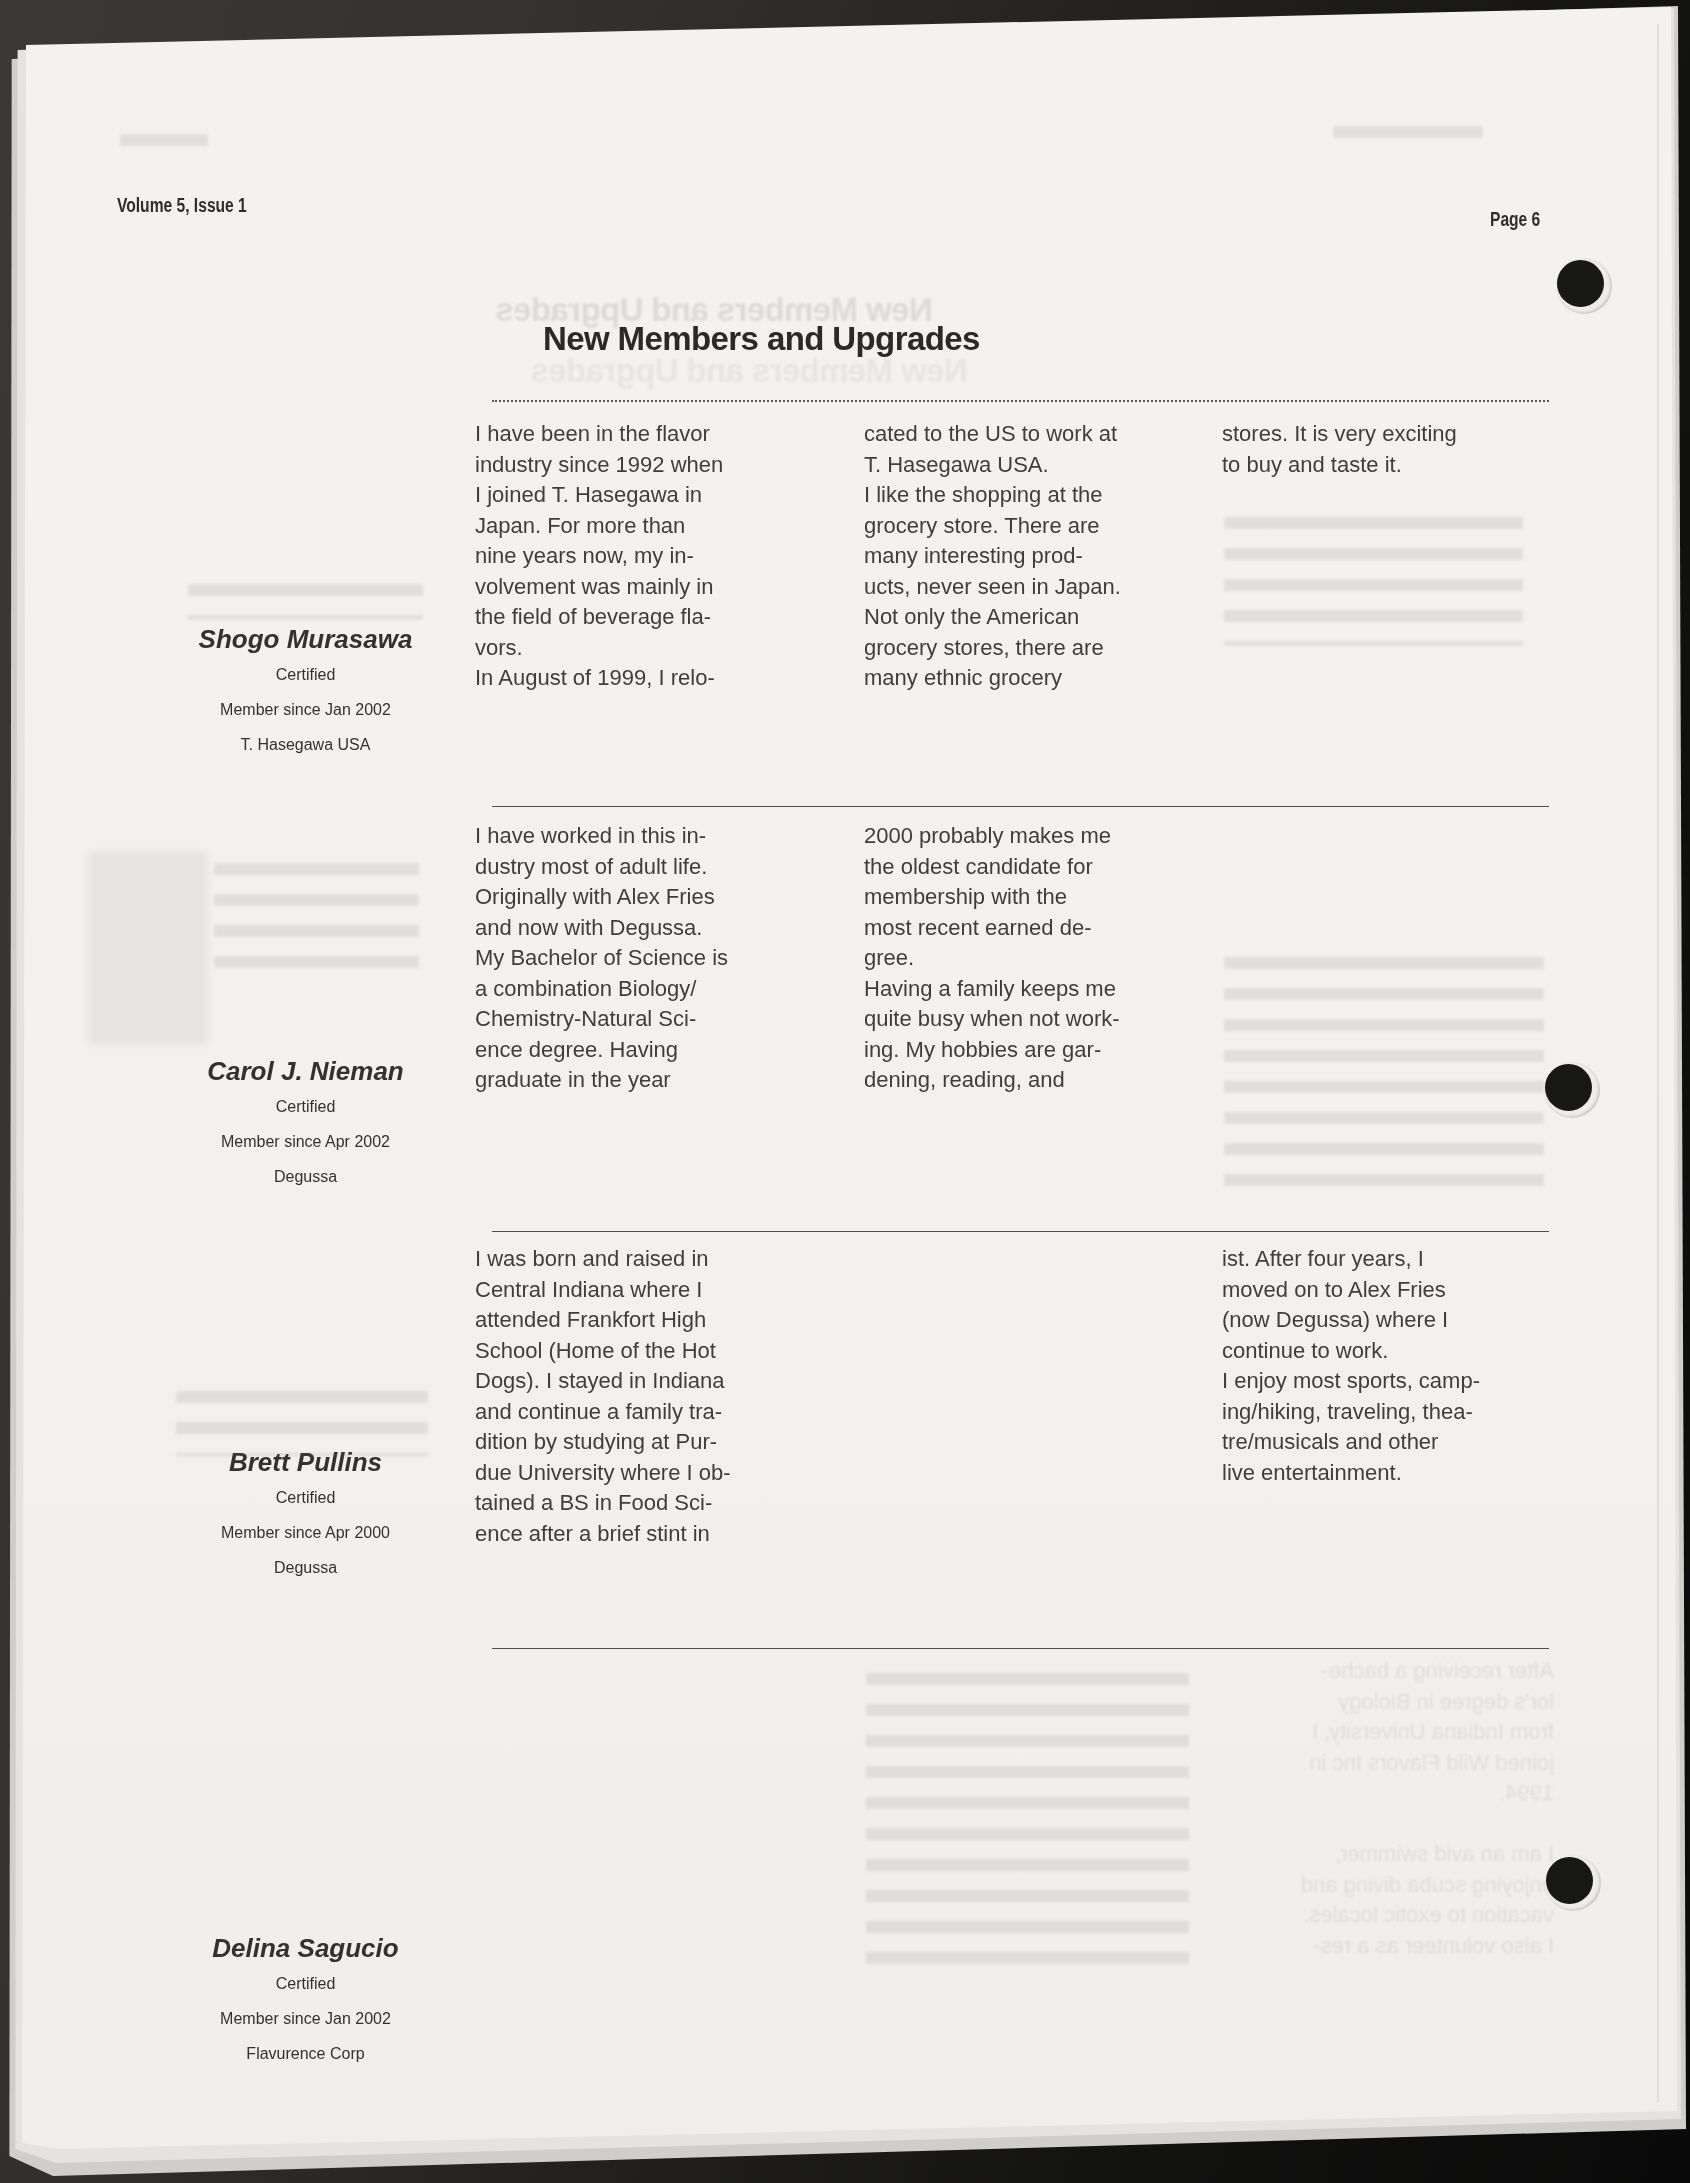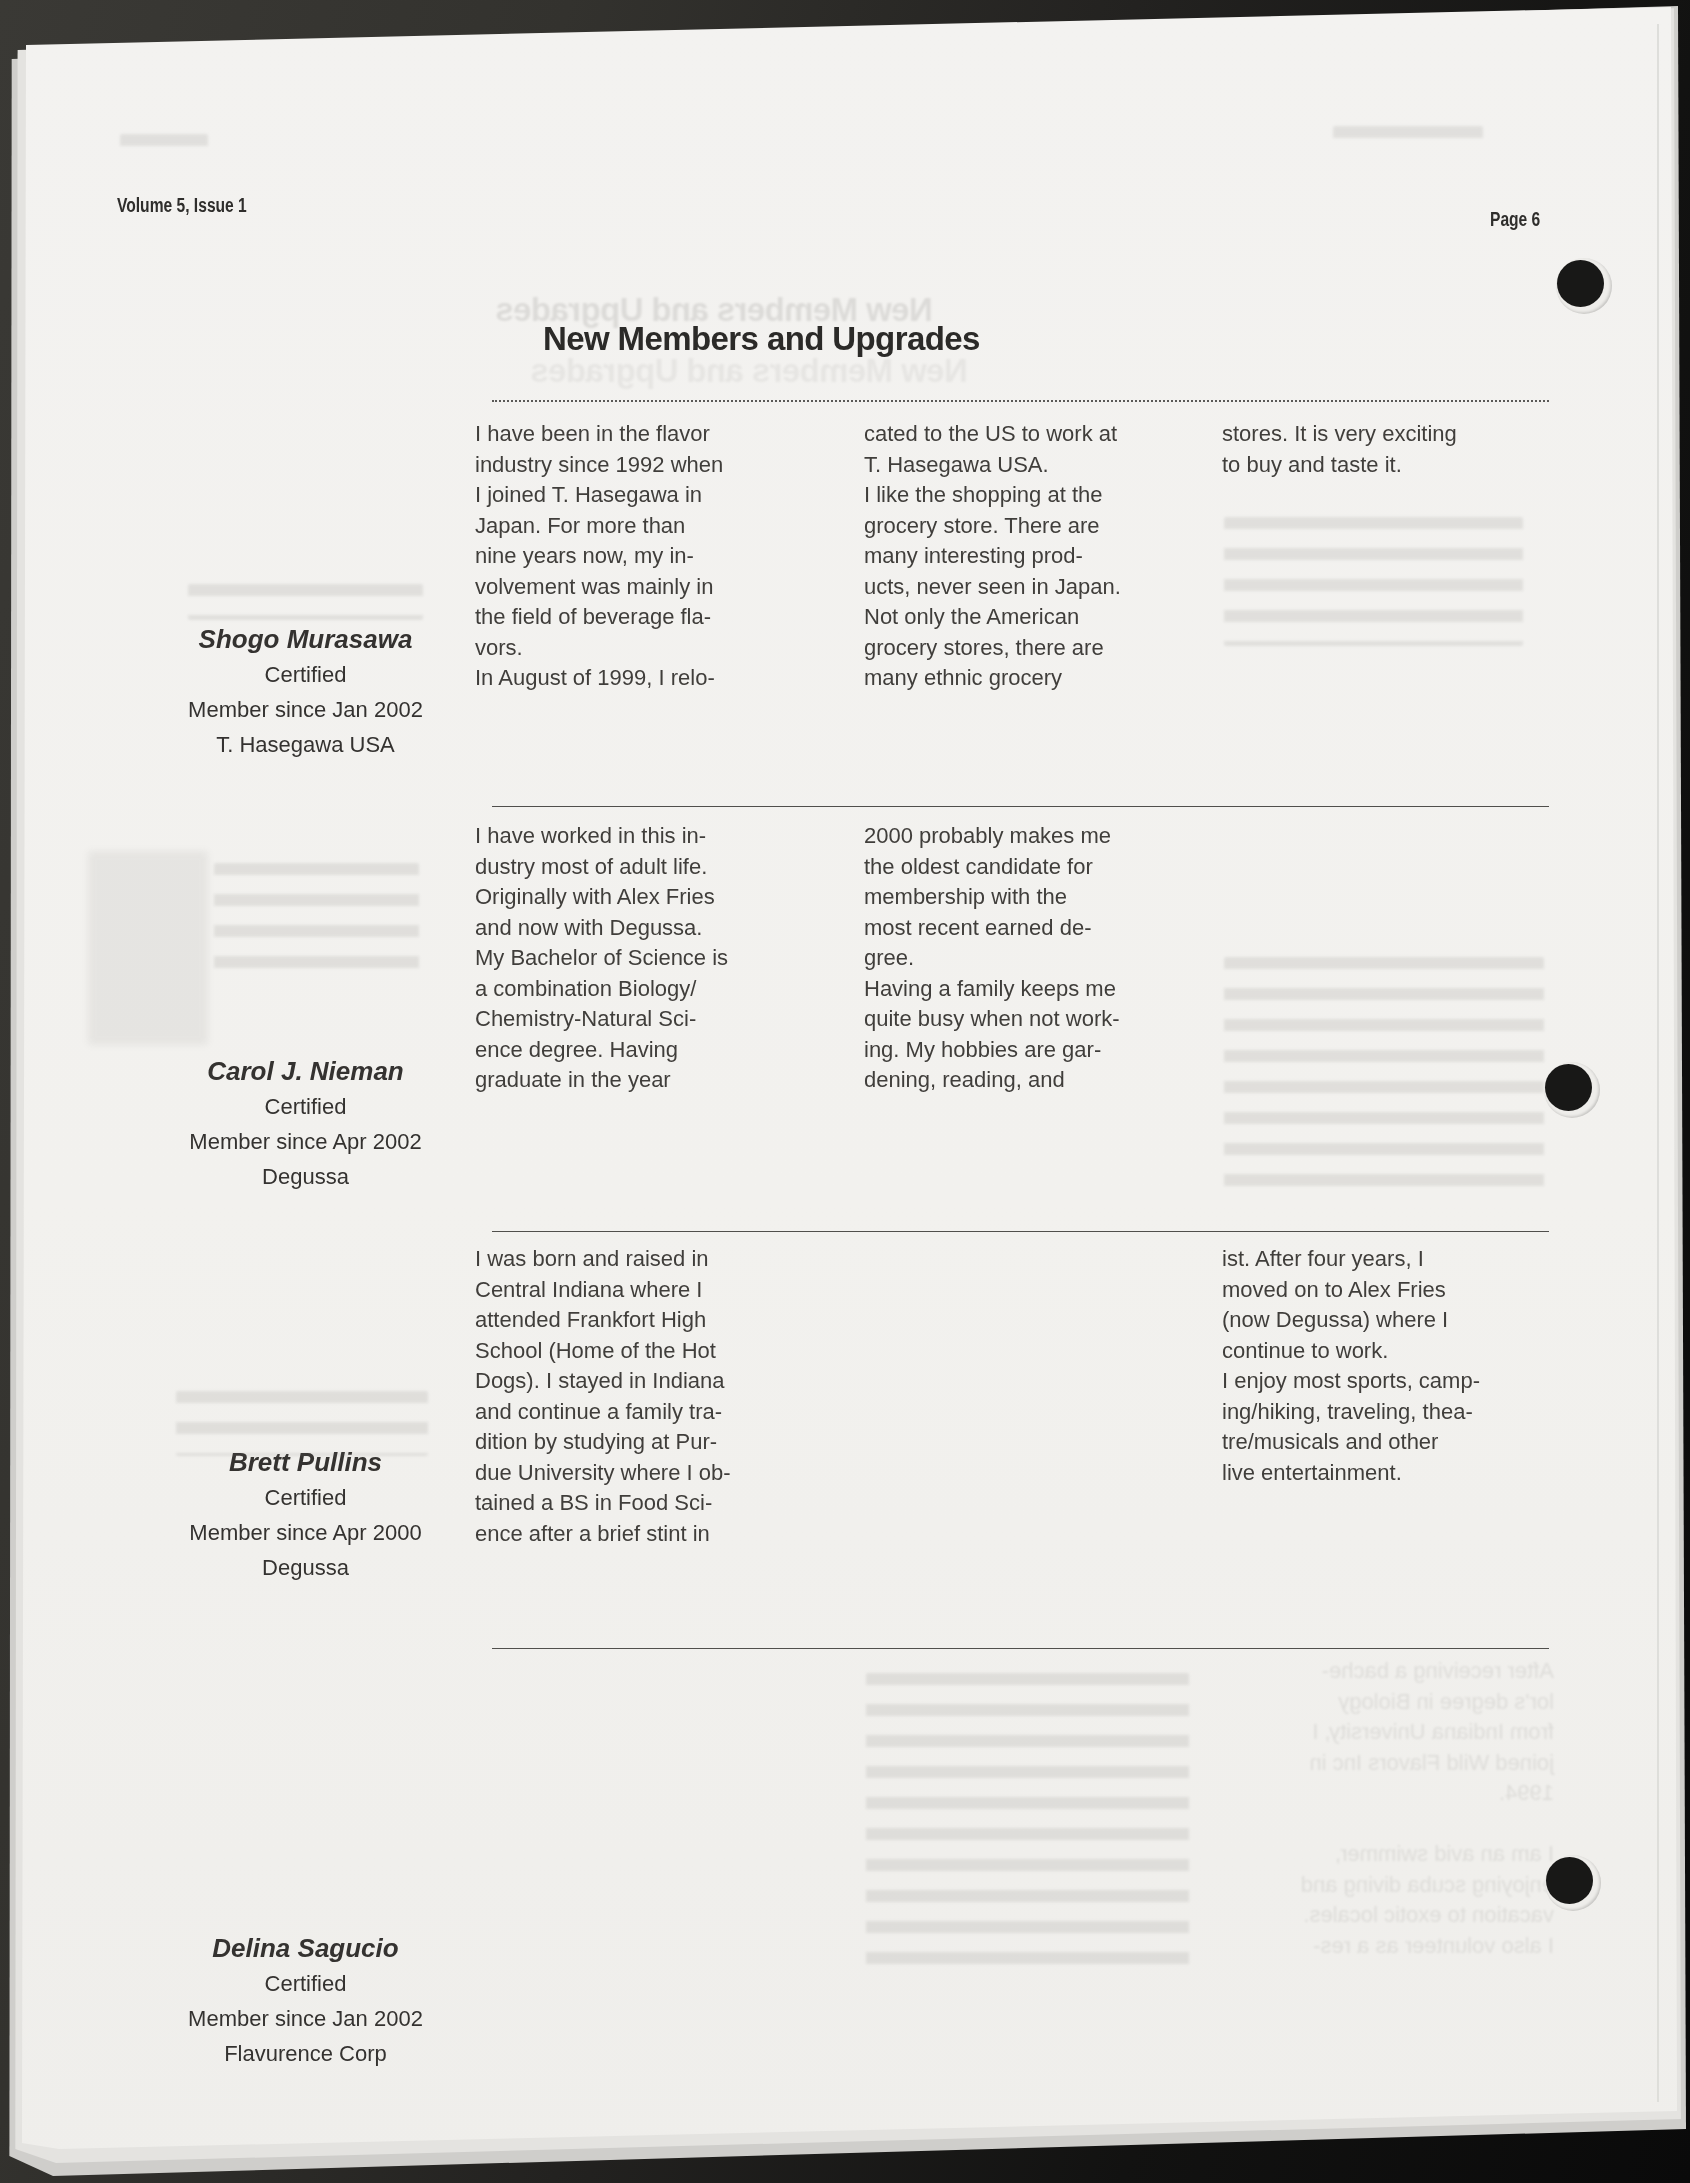--- a/index.html
+++ b/index.html
@@ -33,21 +33,21 @@
   .rule{position:absolute;left:492px;width:1057px;height:0;border-top:1.8px solid #504f4c;}
   .rule-dotted{border-top:2.3px dotted #5a5957;}
   .r1{top:400px;} .r2{top:806px;} .r3{top:1231px;} .r4{top:1648px;}
 
   .bio-col{position:absolute;width:330px;font-size:22px;line-height:30.5px;color:#403e3b;white-space:pre-line;}
   .c1{left:475px;} .c2{left:864px;} .c3{left:1222px;}
   .row1{top:419px;} .row2{top:821px;} .row3{top:1244px;}
 
   .member-label{position:absolute;left:140px;width:331px;text-align:center;color:#343230;}
   .member-name{font-size:26px;font-style:italic;font-weight:bold;line-height:36px;}
-  .member-line{font-size:22px;line-height:35px;}
+  .member-line{font-size:16px;line-height:35px;}
   .lb1{top:621px;} .lb2{top:1029px;margin-top:24px;} .lb3{top:1444px;} .lb4{top:1930px;}
 
   .ghost-par{position:absolute;left:1222px;top:1656px;width:332px;font-size:22px;line-height:30.5px;
     white-space:pre-line;transform:scaleX(-1);opacity:.14;}
 
   .smudge-lines{position:absolute;filter:blur(1.8px);opacity:.15;border-radius:2.3px;
     background:repeating-linear-gradient(180deg,#7c7a76 0px,#7c7a76 11.7px,transparent 11.7px,transparent 31px);}
   .smudge-rect{position:absolute;background:#7c7a76;filter:blur(3.5px);opacity:.10;border-radius:3.5px;}
 
   .hole{position:absolute;width:56px;height:56px;border-radius:50%;background:#eeedea;

